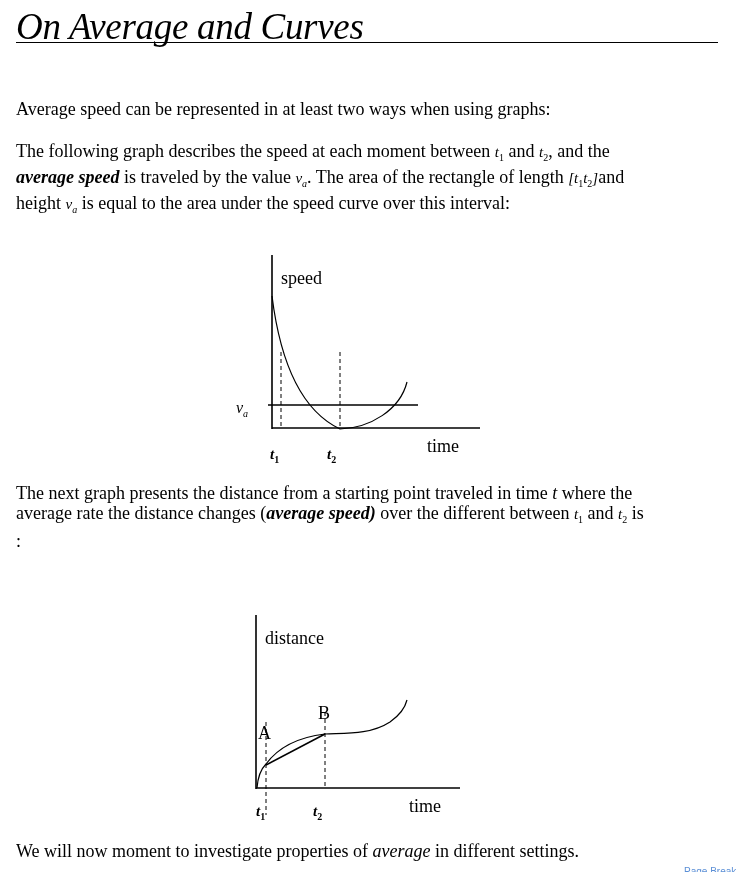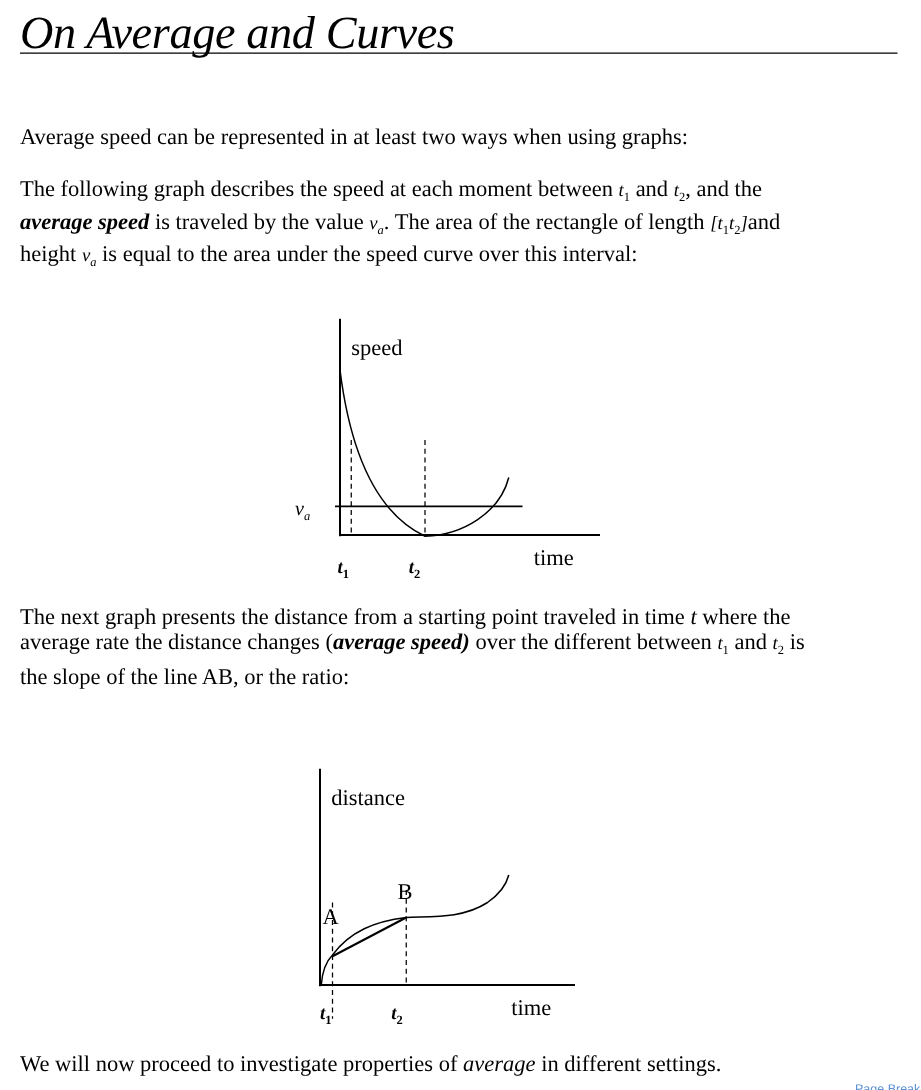--- a/index.html
+++ b/index.html
@@ -55,37 +55,37 @@
 <div style="position:absolute;left:270px;top:446px;font-style:italic;font-weight:bold;font-size:15px;"><span>t</span><span class="sub">1</span></div>
 <div style="position:absolute;left:327px;top:446px;font-style:italic;font-weight:bold;font-size:15px;"><span>t</span><span class="sub">2</span></div>
 
 <div class="p" style="top:480px;">
   <span>The next graph presents the distance from a starting point traveled in time </span><span class="i">t</span><span> where the</span>
 </div>
 <div class="p" style="top:500px;">
   <span>average rate the distance changes (</span><span class="bi">average speed)</span><span> over the different between </span><span class="var"><span>t</span><span class="sub">1</span></span><span> and </span><span class="var"><span>t</span><span class="sub">2</span></span><span> is</span>
 </div>
 <div class="p" style="top:528px;">
-  <span>the slope of the line AB, or the ratio</span><span>:</span>
+  <span>:</span>
 </div>
 
 <svg width="737" height="872" style="pointer-events:none;">
   <g stroke="#000" fill="none">
     <line x1="256" y1="615" x2="256" y2="789" stroke-width="1.6"></line>
     <line x1="256" y1="788" x2="460" y2="788" stroke-width="1.6"></line>
     <line x1="266" y1="722" x2="266" y2="815" stroke-width="1" stroke-dasharray="4,3"></line>
     <line x1="325" y1="712" x2="325" y2="788" stroke-width="1" stroke-dasharray="4,3"></line>
     <path d="M257,788 C258,775 262,768 266,764 C280,745 300,737 325,734 C345,733 370,735 390,722 C400,715 405,708 407,700" stroke-width="1.2"></path>
     <line x1="266" y1="765" x2="325" y2="734" stroke-width="1.6"></line>
   </g>
 </svg>
 <div class="lbl" style="position:absolute;left:265px;top:628px;">distance</div>
 <div class="lbl" style="position:absolute;left:409px;top:796px;">time</div>
 <div class="lbl" style="position:absolute;left:258px;top:723px;">A</div>
 <div class="lbl" style="position:absolute;left:318px;top:703px;">B</div>
 <div style="position:absolute;left:256px;top:803px;font-style:italic;font-weight:bold;font-size:15px;"><span>t</span><span class="sub">1</span></div>
 <div style="position:absolute;left:313px;top:803px;font-style:italic;font-weight:bold;font-size:15px;"><span>t</span><span class="sub">2</span></div>
 
 <div class="p" style="top:838px;">
-  <span>We will now proceed to investigate properties of </span><span class="i">average</span><span> in different settings.</span>
+  <span>We will now moment to investigate properties of </span><span class="i">average</span><span> in different settings.</span>
 </div>
 
 <div class="cut">Page Break</div>
 
 </body></html>

